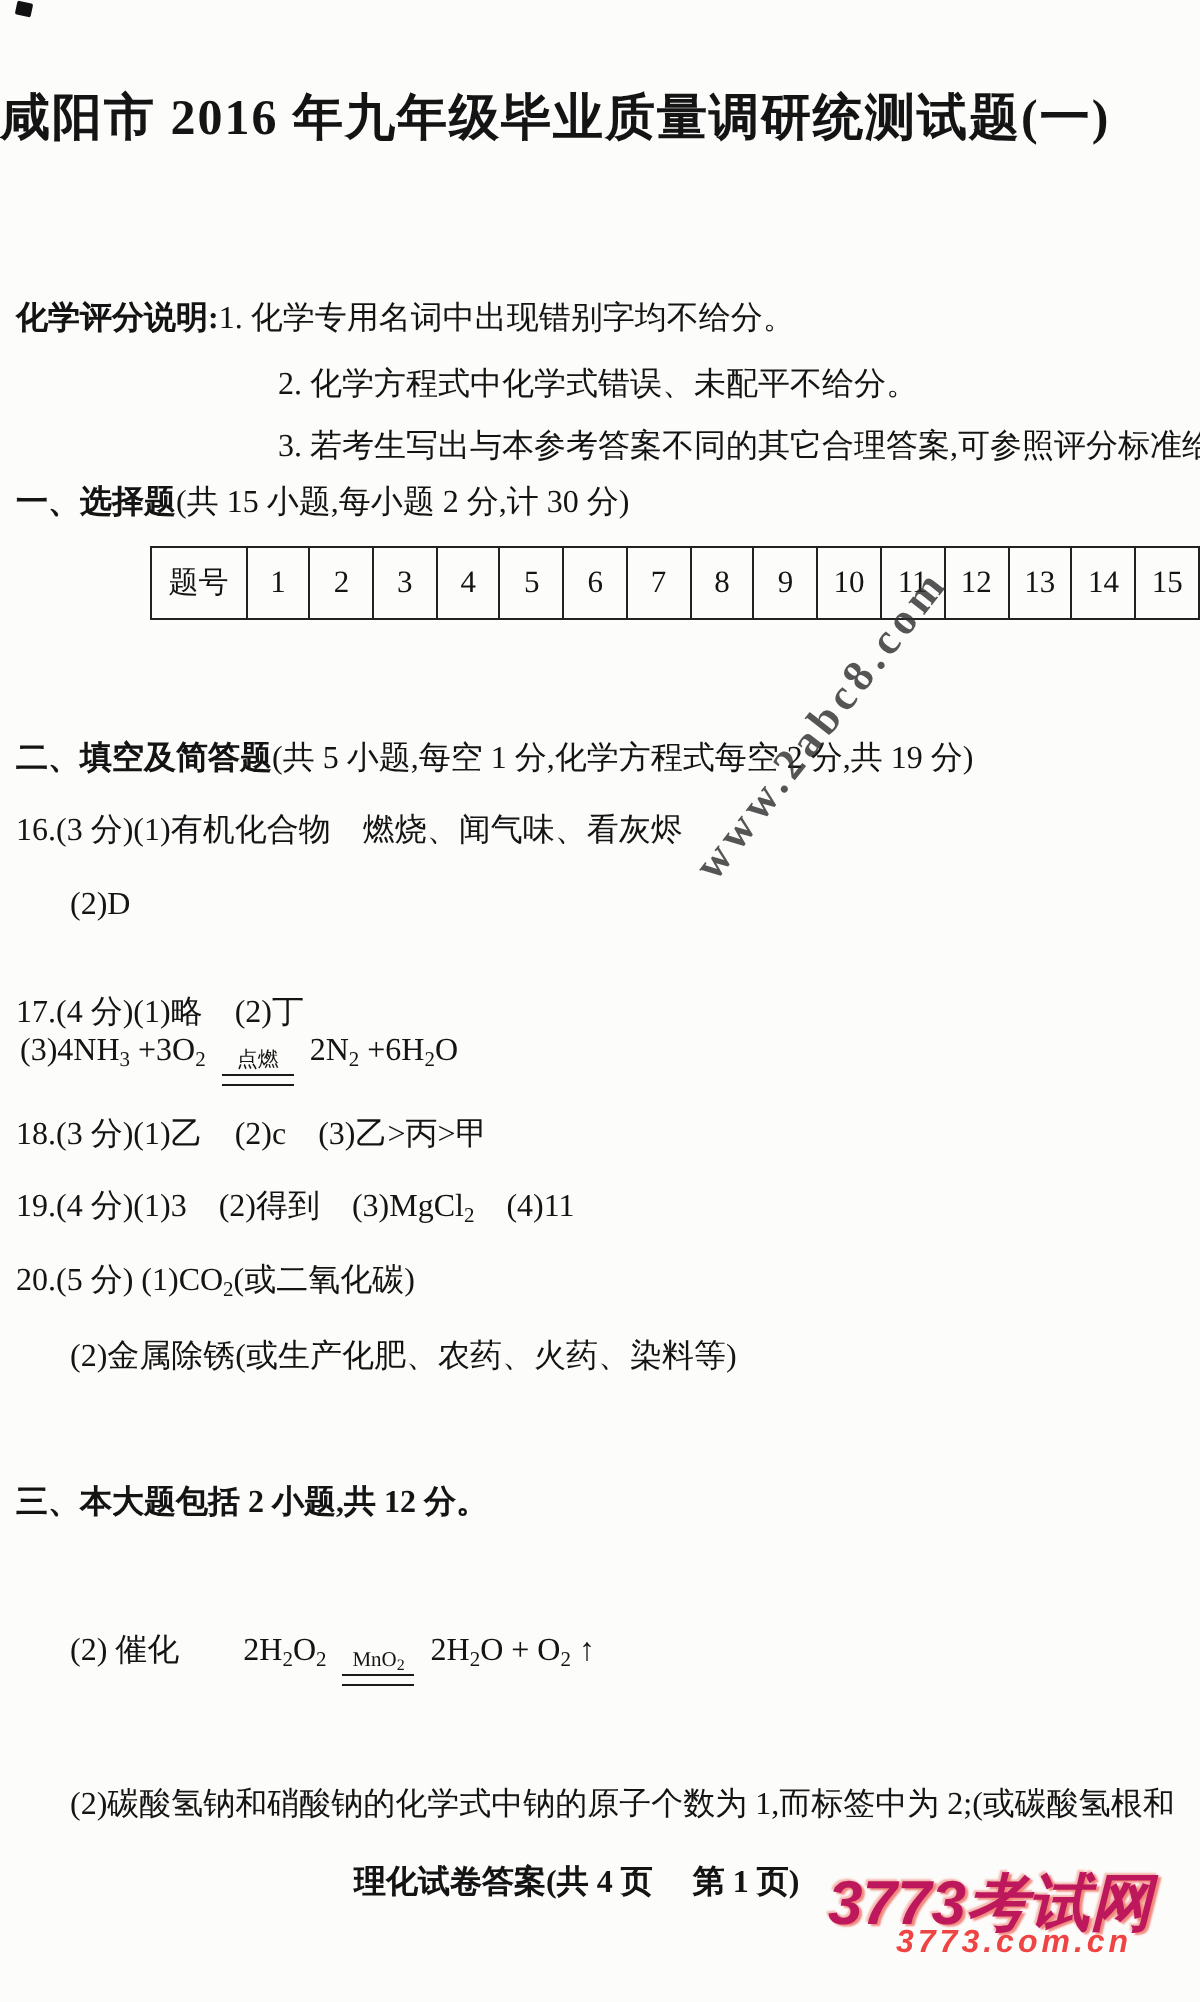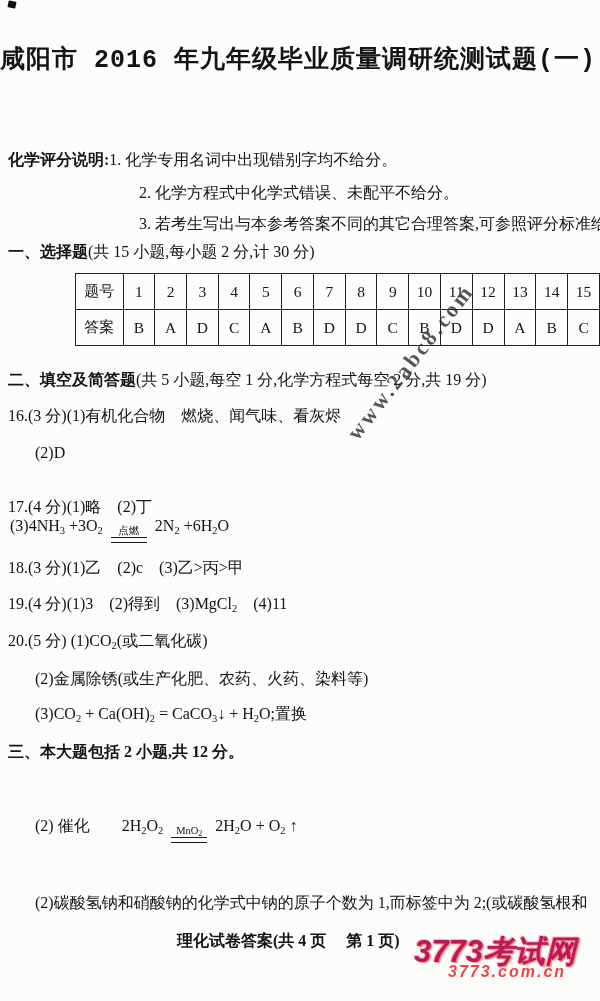--- a/index.html
+++ b/index.html
@@ -1,21 +1,21 @@
 <!DOCTYPE html>
 <html><head>
 <meta charset="utf-8">
 <style>
   html,body{margin:0;padding:0;background:#e8e8e8;}
   .page{position:relative;width:600px;height:1001px;background:#fcfcfb;overflow:hidden;
         font-family:"Liberation Serif","DejaVu Serif",serif;color:#141414;}
   .ln{position:absolute;white-space:pre;font-size:16px;line-height:20px;}
   .b{font-weight:700;}
   .ttl{position:absolute;width:476px;text-align:center;font-size:25px;font-weight:700;
-       letter-spacing:1px;white-space:pre;font-family:Liberation Mono, monospace;}
+       letter-spacing:1px;white-space:pre;}
   sub{font-size:10.5px;line-height:0;vertical-align:-3px;}
   .stk{display:inline-flex;flex-direction:column;align-items:center;vertical-align:-3px;margin:0 8px;}
   .cond{font-size:10.5px;line-height:1.05;white-space:pre;}
   .cond sub{font-size:8px;vertical-align:-2px;}
   .deq{width:36px;height:4px;border-top:1.6px solid #1a1a1a;border-bottom:1.6px solid #1a1a1a;margin-top:1px;}
   table.ans{position:absolute;left:35px;top:273px;border-collapse:collapse;table-layout:fixed;margin-left:40px;}
   table.ans td,table.ans th{border:1.5px solid #222;text-align:center;padding:0;
        font-weight:400;font-size:15.5px;height:35px;background:transparent;}
   table.ans th{width:47px;font-size:15px;}
   table.ans td{width:31px;}
@@ -58,58 +58,39 @@
       <td>7</td>
       <td>8</td>
       <td>9</td>
       <td>10</td>
       <td>11</td>
       <td>12</td>
       <td>13</td>
       <td>14</td>
       <td>15</td>
     </tr>
-    <tr>
-      <th>答案</th>
-      <td>B</td>
-      <td>A</td>
-      <td>D</td>
-      <td>C</td>
-      <td>A</td>
-      <td>B</td>
-      <td>D</td>
-      <td>D</td>
-      <td>C</td>
-      <td>B</td>
-      <td>D</td>
-      <td>D</td>
-      <td>A</td>
-      <td>B</td>
-      <td>C</td>
-    </tr>
   </tbody>
     </table>
 
   <div class="ln" style="left:8px;top:370px;"><span class="b">二、填空及简答题</span><span>(共 5 小题,每空 1 分,化学方程式每空 2 分,共 19 分)</span></div>
 
   <div class="ln" style="left:8px;top:406px;">16.(3 分)(1)有机化合物　燃烧、闻气味、看灰烬</div>
   <div class="ln" style="left:35px;top:443px;">(2)D</div>
   <div class="ln" style="left:8px;top:497px;">17.(4 分)(1)略　(2)丁</div>
 
   <div class="ln" style="left:10px;top:516px;"><span>(3)4NH</span><sub>3</sub><span> +3O</span><sub>2</sub><span class="stk"><span class="cond">点燃</span><span class="deq"></span></span><span>2N</span><sub>2</sub><span> +6H</span><sub>2</sub><span>O</span></div>
 
   <div class="ln" style="left:8px;top:558px;">18.(3 分)(1)乙　(2)c　(3)乙&gt;丙&gt;甲</div>
 
   <div class="ln" style="left:8px;top:594px;"><span>19.(4 分)(1)3　(2)得到　(3)MgCl</span><sub>2</sub><span>　(4)11</span></div>
 
   <div class="ln" style="left:8px;top:631px;"><span>20.(5 分) (1)CO</span><sub>2</sub><span>(或二氧化碳)</span></div>
 
   <div class="ln" style="left:35px;top:669px;">(2)金属除锈(或生产化肥、农药、火药、染料等)</div>
 
-  <div class="ln" style="left:35px;top:704px;"><span>(3)CO</span><sub>2</sub><span> + Ca(OH)</span><sub>2</sub><span> = CaCO</span><sub>3</sub><span>↓ + H</span><sub>2</sub><span>O;置换</span></div>
 
   <div class="ln b" style="left:8px;top:742px;">三、本大题包括 2 小题,共 12 分。</div>
 
 
   <div class="ln" style="left:35px;top:816px;"><span>(2) 催化　　2H</span><sub>2</sub><span>O</span><sub>2</sub><span class="stk"><span class="cond"><span>MnO</span><sub>2</sub></span><span class="deq"></span></span><span>2H</span><sub>2</sub><span>O + O</span><sub>2</sub><span> ↑</span></div>
 
   <div class="ln" style="left:35px;top:893px;">(2)碳酸氢钠和硝酸钠的化学式中钠的原子个数为 1,而标签中为 2;(或碳酸氢根和</div>
 
   <div class="wm">www.2abc8.com</div>
 

